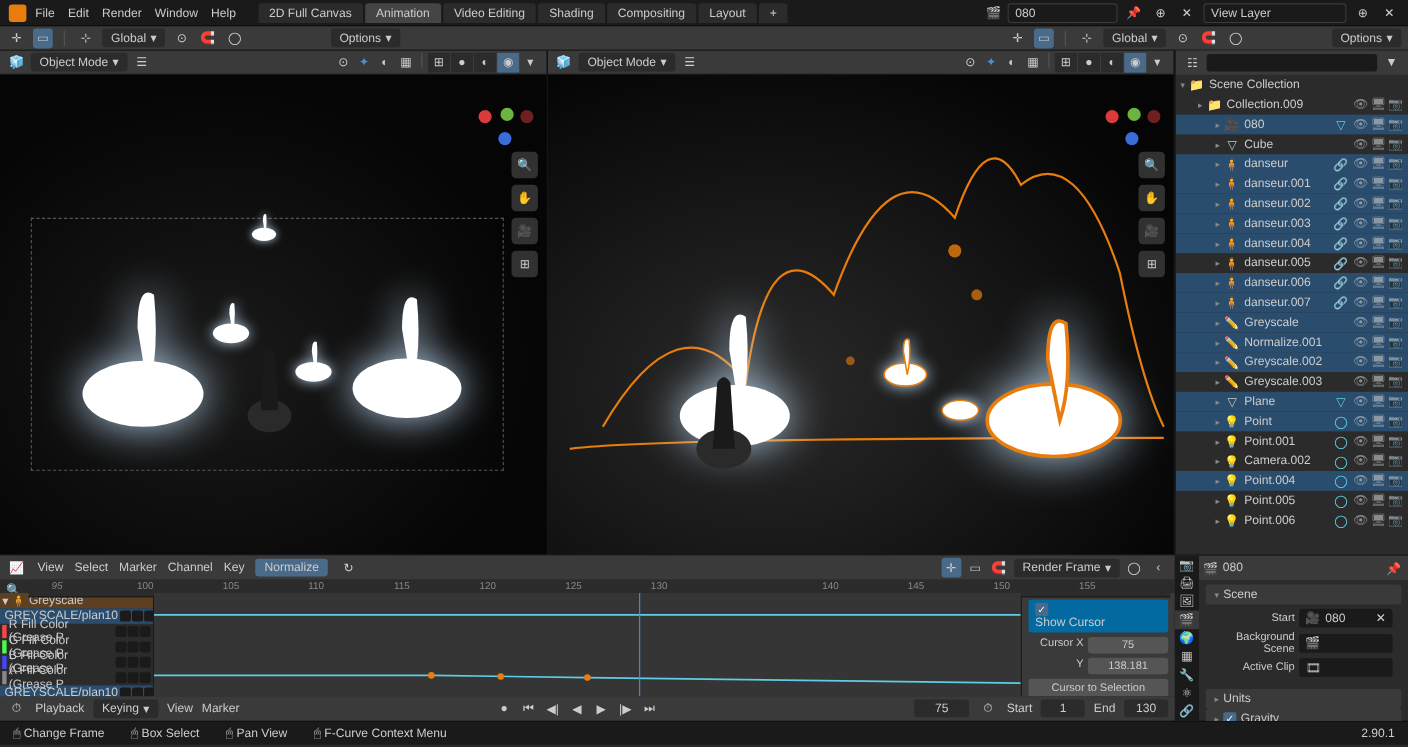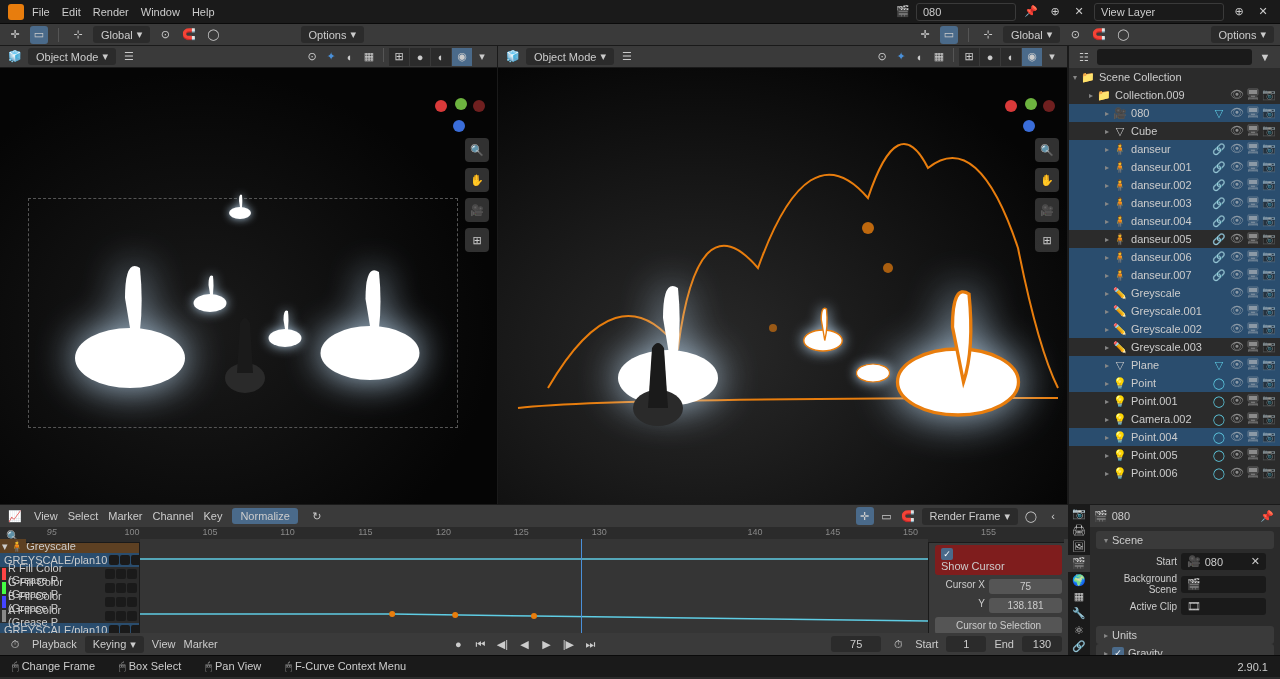--- a/index.html
+++ b/index.html
@@ -47,21 +47,21 @@
 .channel-list{width:140px;background:#2b2b2b;overflow-y:auto;border-right:1px solid #1a1a1a}
 .channel-item{height:14px;display:flex;align-items:center;padding:0 2px;font-size:10px;gap:2px}
 .channel-item.header{background:#2a4d6e}
 .ch-color{width:4px;height:12px;flex-shrink:0}
 .ch-icons{margin-left:auto;display:flex;gap:1px}
 .ch-ico{width:10px;height:10px;background:#1a1a1a;border-radius:2px}
 .graph-canvas{flex:1;position:relative;background:#353535;overflow:hidden}
 .graph-frame{position:absolute;top:0;font-size:9px;color:#888}
 .cursor-line{position:absolute;top:0;bottom:0;width:1px;background:#4a90d9}
 .sidepanel{width:140px;background:#3a3a3a;padding:6px;border-left:1px solid #1a1a1a}
-.sp-header{background:#7f1d1d;padding:3px 6px;border-radius:3px;margin-bottom:4px}
+.sp-header{background:#0369a1;padding:3px 6px;border-radius:3px;margin-bottom:4px}
 .sp-row{display:flex;gap:4px;margin-bottom:4px}
 .sp-label{width:50px;text-align:right;font-size:10px}
 .sp-val{flex:1;background:#555;padding:2px 6px;text-align:center;border-radius:3px;font-size:10px}
 .sp-btn{width:100%;background:#555;padding:3px;text-align:center;border-radius:3px;cursor:pointer;font-size:10px}
 .playback-bar{height:22px;background:#3a3a3a;display:flex;align-items:center;padding:0 6px;gap:8px}
 .play-controls{display:flex;gap:2px;margin:0 auto}
 .play-btn{width:20px;height:16px;display:flex;align-items:center;justify-content:center;cursor:pointer}
 .frame-input{background:#2b2b2b;padding:2px 8px;border-radius:3px;text-align:center;width:50px}
 .statusbar{height:22px;background:#1a1a1a;display:flex;align-items:center;padding:0 12px;gap:24px;border-top:1px solid #0a0a0a;font-size:10px;color:#999}
 .statusbar .ver{margin-left:auto}
@@ -91,20 +91,29 @@
 
 <div class="topbar">
   <div class="logo"></div>
   <div class="menu">
     <span>File</span>
     <span>Edit</span>
     <span>Render</span>
     <span>Window</span>
     <span>Help</span>
   </div>
+  <div class="workspace-tabs">
+    <div class="ws-tab">2D Full Canvas</div>
+    <div class="ws-tab active">Animation</div>
+    <div class="ws-tab">Video Editing</div>
+    <div class="ws-tab">Shading</div>
+    <div class="ws-tab">Compositing</div>
+    <div class="ws-tab">Layout</div>
+    <div class="ws-tab">+</div>
+  </div>
   <div class="topbar-right">
     <span>🎬</span>
     <div class="scene-input">080</div>
     <span class="icon-btn">📌</span>
     <span class="icon-btn">⊕</span>
     <span class="icon-btn">✕</span>
     <div class="scene-input" style="width:130px">View Layer</div>
     <span class="icon-btn">⊕</span>
     <span class="icon-btn">✕</span>
   </div>
@@ -444,21 +453,21 @@
               <span class="tree-toggle">👁</span>
               <span class="tree-toggle">🖥</span>
               <span class="tree-toggle">📷</span>
             </div>
           </div>
           <div class="tree-item selected">
             <span class="tree-indent"></span>
             <span class="tree-indent"></span>
             <span class="tri">▸</span>
             <span class="tree-icon">✏️</span>
-            <span class="tree-label">Greyscale.001</span>
+            <span class="tree-label">Normalize.001</span>
             <div class="tree-toggles">
               <span class="tree-toggle">👁</span>
               <span class="tree-toggle">🖥</span>
               <span class="tree-toggle">📷</span>
             </div>
           </div>
           <div class="tree-item selected">
             <span class="tree-indent"></span>
             <span class="tree-indent"></span>
             <span class="tri">▸</span>

